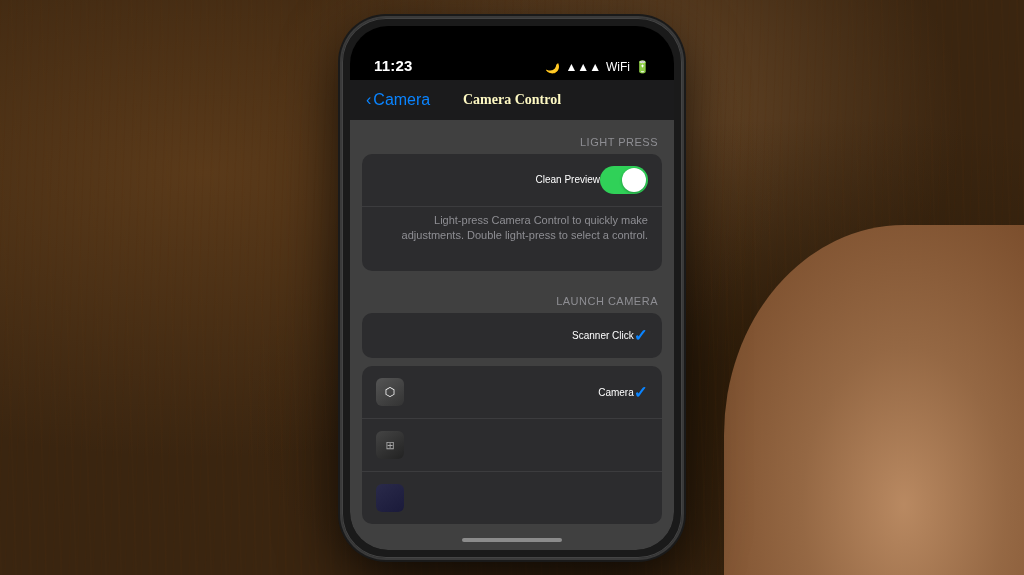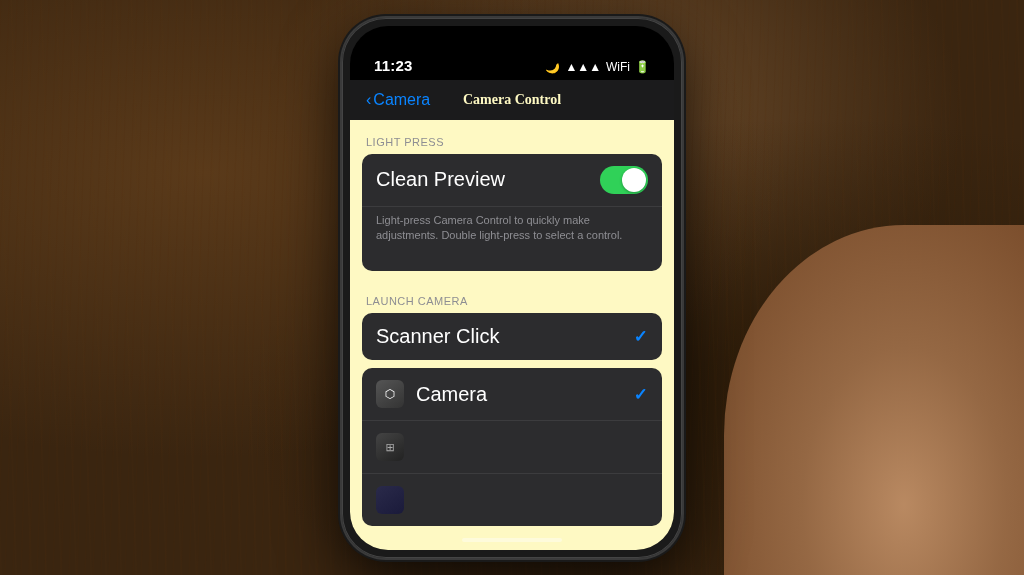--- a/index.html
+++ b/index.html
@@ -67,20 +67,21 @@
       height: 100%;
       background: #1a1a1a;
       border-radius: 44px;
       box-shadow:
         0 0 0 2px #3a3a3a,
         0 0 0 4px #1a1a1a,
         0 20px 60px rgba(0,0,0,0.8),
         inset 0 0 0 1px #444;
       position: relative;
       overflow: hidden;
+      text-align: right;
     }
 
     .iphone-screen {
       position: absolute;
       top: 8px;
       left: 8px;
       right: 8px;
       bottom: 8px;
       background: #000;
       border-radius: 38px;
@@ -160,21 +161,21 @@
       font-family: Liberation Serif, serif;
     }
 
     
     .content {
       position: absolute;
       top: 94px;
       left: 0;
       right: 0;
       bottom: 0;
-      background: #fef9c3;
+      background: #404040;
       overflow: hidden;
     }
 
     
     .section-header {
       padding: 16px 16px 6px;
       font-size: 11px;
       font-weight: 500;
       color: #8e8e93;
       letter-spacing: 0.5px;
@@ -197,21 +198,21 @@
       border-bottom: 0.5px solid rgba(255,255,255,0.08);
       position: relative;
     }
 
     .settings-row:last-child {
       border-bottom: none;
     }
 
     .row-label {
       flex: 1;
-      font-size: 20px;
+      font-size: 10px;
       color: #fff;
       font-weight: 400;
     }
 
     .row-sublabel {
       font-size: 11px;
       color: #8e8e93;
       padding: 6px 14px 28px;
       line-height: 1.4;
     }

